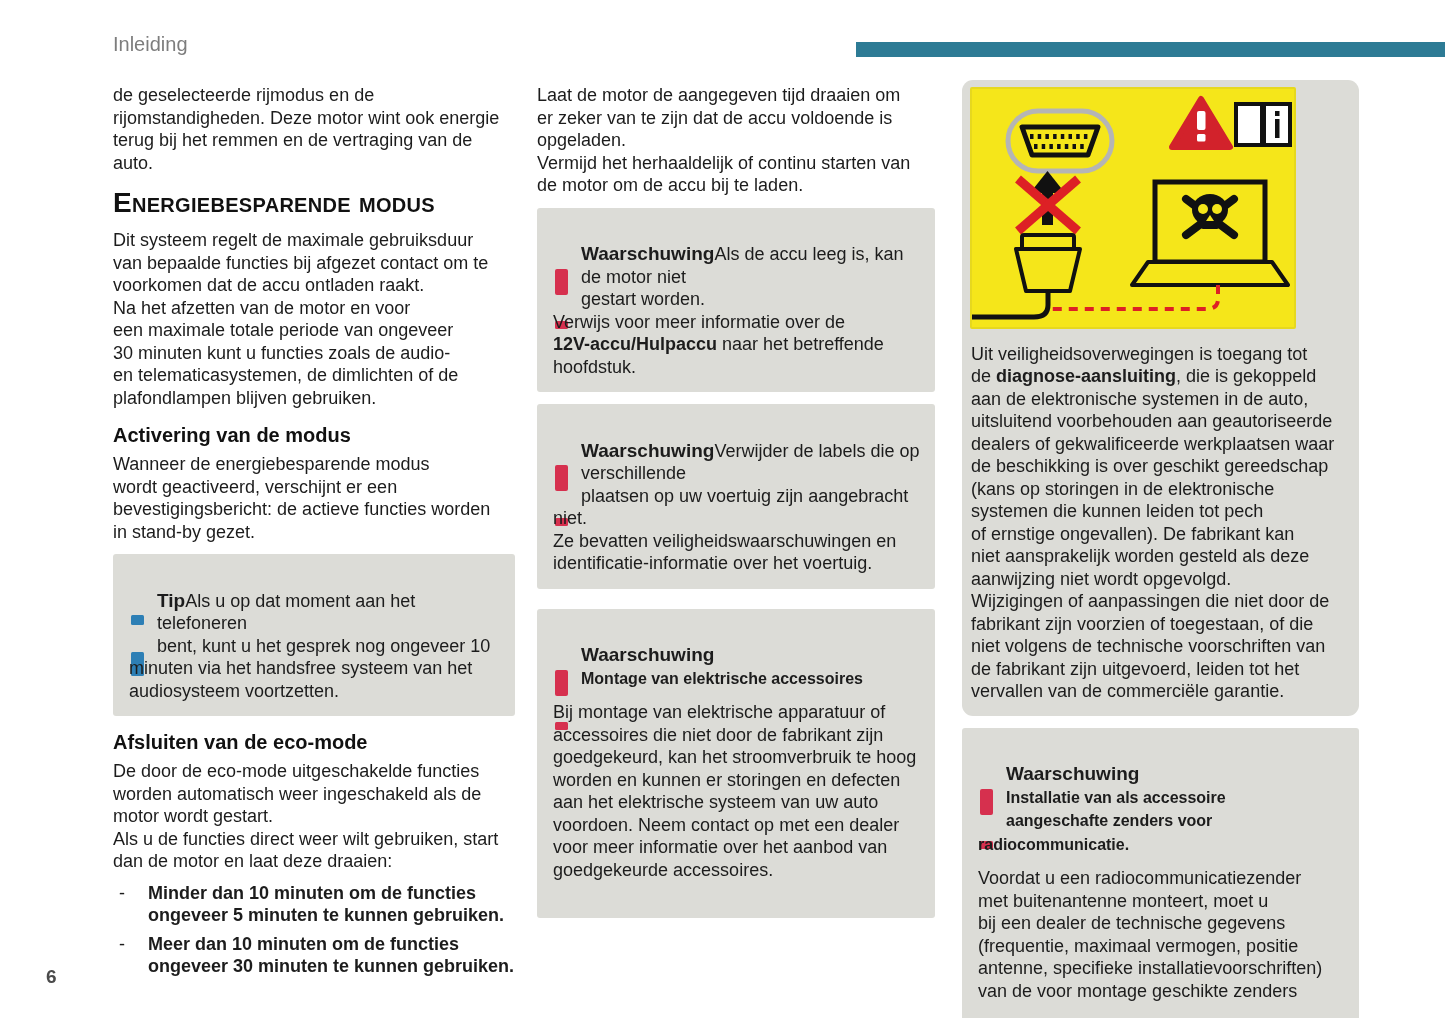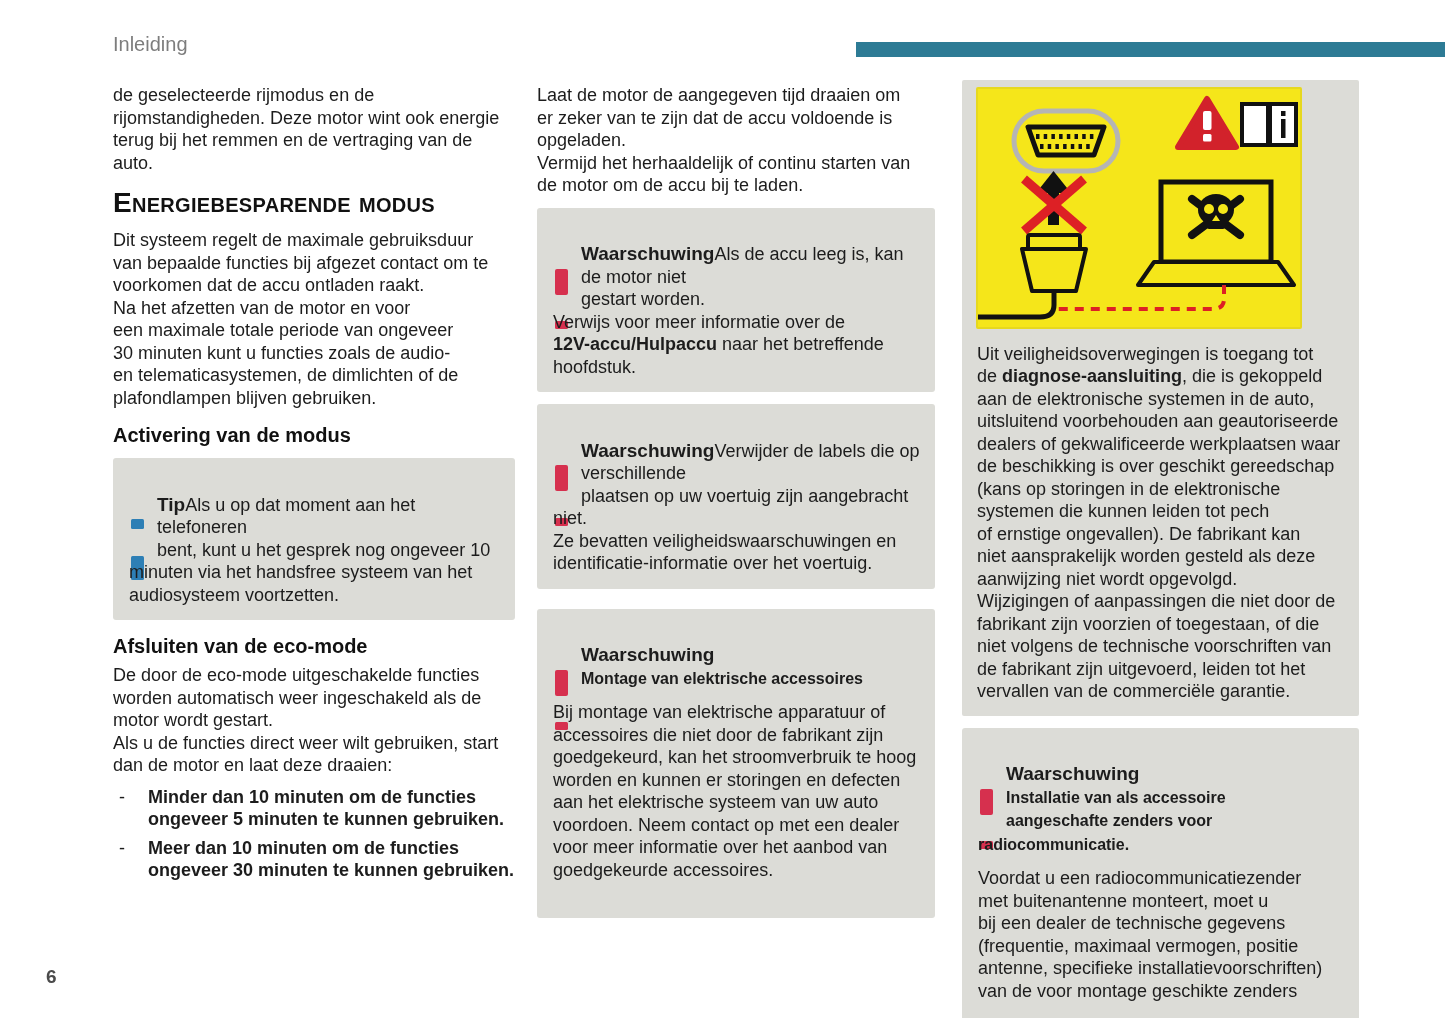--- a/index.html
+++ b/index.html
@@ -47,22 +47,22 @@
   .excl-dot{width:13px;height:8px;background:#d6304e;border-radius:1.5px;margin-top:4px;}
   .info-dot{width:13px;height:10px;background:#2d7fb5;border-radius:1.5px;}
   .info-stem{width:13px;height:24px;background:#2d7fb5;border-radius:1.5px;margin-top:4px;}
 
   .bullets{margin-top:9px;}
   .bullet{display:flex;margin:0 0 6px 6px;}
   .bullet .dash{width:29px;flex:0 0 29px;}
   .bullet .btxt{white-space:pre-line;font-weight:bold;}
 
   .grey-panel{
-    background:#dcdcd7;border-radius:2px;
-    padding:7px 13px 13px;margin:0 0 12px;
+    background:#dcdcd7;border-radius:11px;
+    padding:7px 7px 13px;margin:0 0 12px;
   }
   .illustration{
     width:322px;height:238px;background:#f5e61a;
     border:2px solid #e6d81e;border-radius:2px;margin:0 0 8px 1px;
   }
   .panel-text{white-space:pre-line;padding:0 2px;}
   b{font-weight:bold;}
 </style>
 </head>
 <body>
@@ -78,20 +78,24 @@
   <h1 class="smallcaps">Energiebesparende modus</h1>
   <p class="para pre">Dit systeem regelt de maximale gebruiksduur
 van bepaalde functies bij afgezet contact om te
 voorkomen dat de accu ontladen raakt.
 Na het afzetten van de motor en voor
 een maximale totale periode van ongeveer
 30 minuten kunt u functies zoals de audio-
 en telematicasystemen, de dimlichten of de
 plafondlampen blijven gebruiken.</p>
   <h2 class="sub">Activering van de modus</h2>
+  <p class="para pre">Wanneer de energiebesparende modus
+wordt geactiveerd, verschijnt er een
+bevestigingsbericht: de actieve functies worden
+in stand-by gezet.</p>
 
   <div class="note">
     <div class="note-body">
       <span class="float-icon icon-tall">
         <span class="info-dot" style="display:block"></span>
         <span class="info-stem" style="display:block"></span>
       </span><b class="note-title">Tip</b><span>Als u op dat moment aan het telefoneren
 bent, kunt u het gesprek nog ongeveer 10
 minuten via het handsfree systeem van het
 audiosysteem voortzetten.</span>

